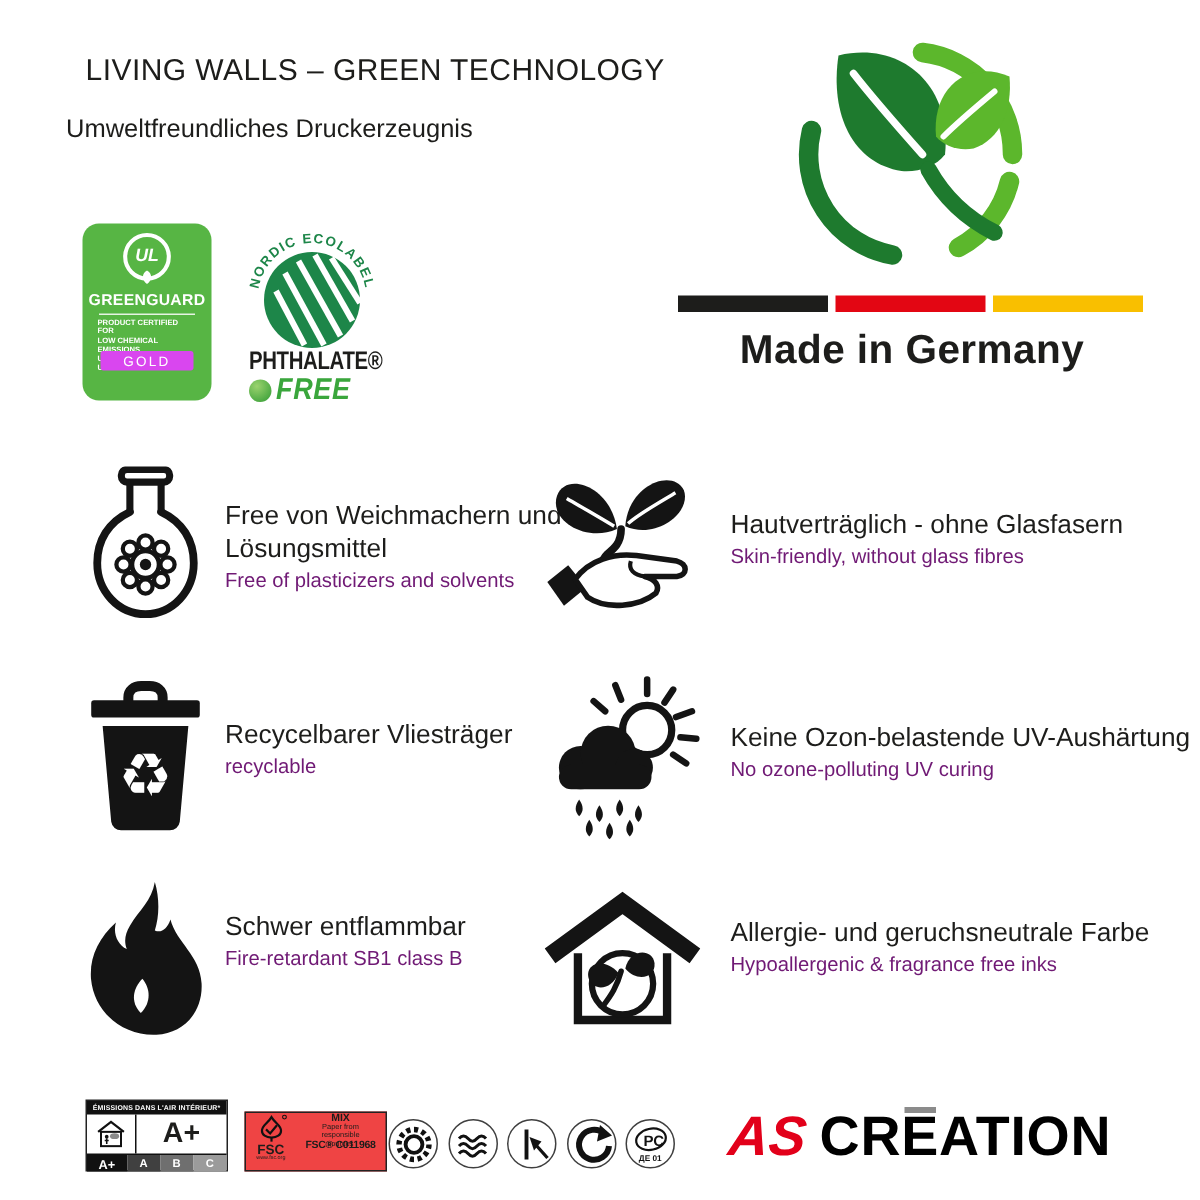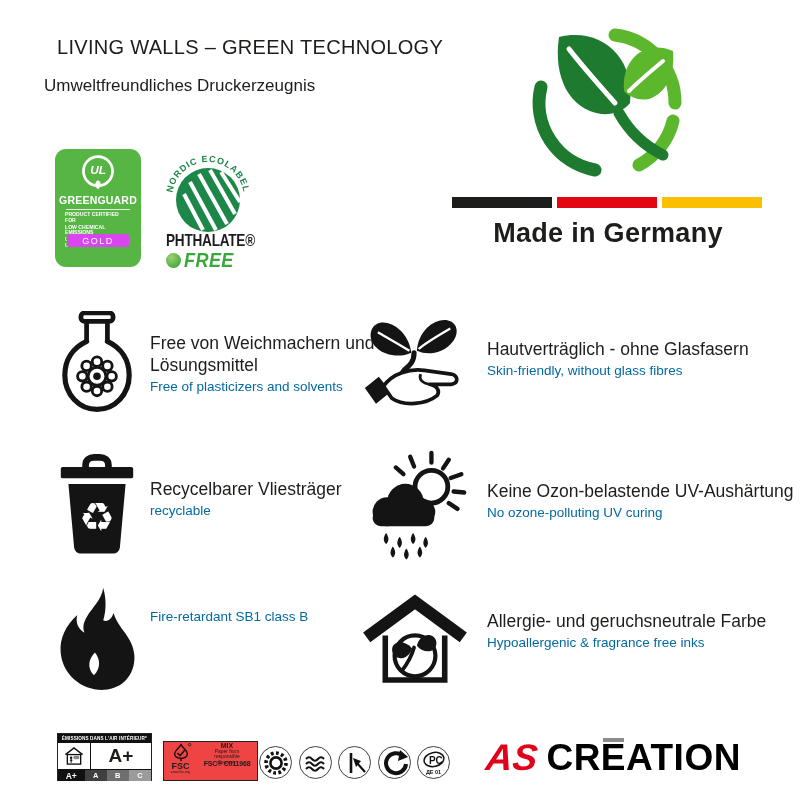--- a/index.html
+++ b/index.html
@@ -41,21 +41,21 @@
   .ft1{left:487px;top:338px;width:310px}
   .fi2{left:55px;top:452px;width:84px;height:106px}
   .ft2{left:150px;top:478px;width:245px}
   .fi3{left:360px;top:446px;width:112px;height:120px}
   .ft3{left:487px;top:480px;width:320px}
   .fi4{left:55px;top:585px;width:84px;height:110px}
   .ft4{left:150px;top:606px;width:245px}
   .fi5{left:361px;top:590px;width:108px;height:102px}
   .ft5{left:487px;top:610px;width:320px}
   .f-title{font-size:17.5px;line-height:22px;color:#1d1d1b}
-  .f-sub{font-size:13.5px;color:#0369a1;margin-top:3px}
+  .f-sub{font-size:13.5px;color:#701a75;margin-top:3px}
 
   
   .emis{left:57px;top:733px;width:95px;height:48px;border:1px solid #222;background:#fff;box-sizing:border-box}
   .emis-h{height:9px;background:#111;color:#fff;display:flex;align-items:center;justify-content:center;overflow:hidden}
   .emis-h span{font-size:8px;transform:scale(.58);white-space:nowrap;font-weight:700;letter-spacing:.2px}
   .emis-b{display:flex;height:26px;border-bottom:1px solid #111}
   .emis-house{width:32px;border-right:1px solid #111;display:flex;align-items:center;justify-content:center}
   .emis-a{flex:1;display:flex;align-items:center;justify-content:center;font-size:19px;font-weight:700}
   .emis-s{display:flex;height:11px;color:#fff;font-weight:700;text-align:center}
   .emis-s div{flex:1;display:flex;align-items:center;justify-content:center;font-size:7.5px}
@@ -239,20 +239,21 @@
     <div class="f-sub">No ozone-polluting UV curing</div>
   </div>
 
   <div class="abs f-icon fi4">
     <svg width="80" height="108" viewBox="0 0 76 104">
       <path d="M44,2 C42,14 34,20 28,30 C25,35 24,40 26,45 C20,42 17,35 19,28 C8,38 2,50 3,64 C5,86 24,101 45,100 C63,99 75,85 74,67 C73,49 58,41 54,26 C52,32 48,35 44,33 C47,24 47,12 44,2 Z" fill="#141414"></path>
       <path d="M36,64 C41,70 42,79 35,86 C28,79 30,70 36,64 Z" fill="#fff"></path>
     </svg>
   </div>
   <div class="abs ft4">
+    <div class="f-title">Schwer entflammbar</div>
     <div class="f-sub">Fire-retardant SB1 class B</div>
   </div>
 
   <div class="abs f-icon fi5">
     <svg width="104" height="98" viewBox="0 0 112 104">
       <path d="M4,48 L56,10 L108,48" stroke="#141414" stroke-width="13" fill="none"></path>
       <path d="M24,46 V94 H88 V46" stroke="#141414" stroke-width="6" fill="none"></path>
       <circle cx="56" cy="68" r="22" stroke="#141414" stroke-width="4.5" fill="none"></circle>
       <path d="M53,60 C42,48 28,54 32,65 C36,74 49,72 53,60 Z" fill="#141414"></path>
       <path d="M58,57 C61,43 77,42 79,53 C80,64 66,67 58,57 Z" fill="#141414"></path>

